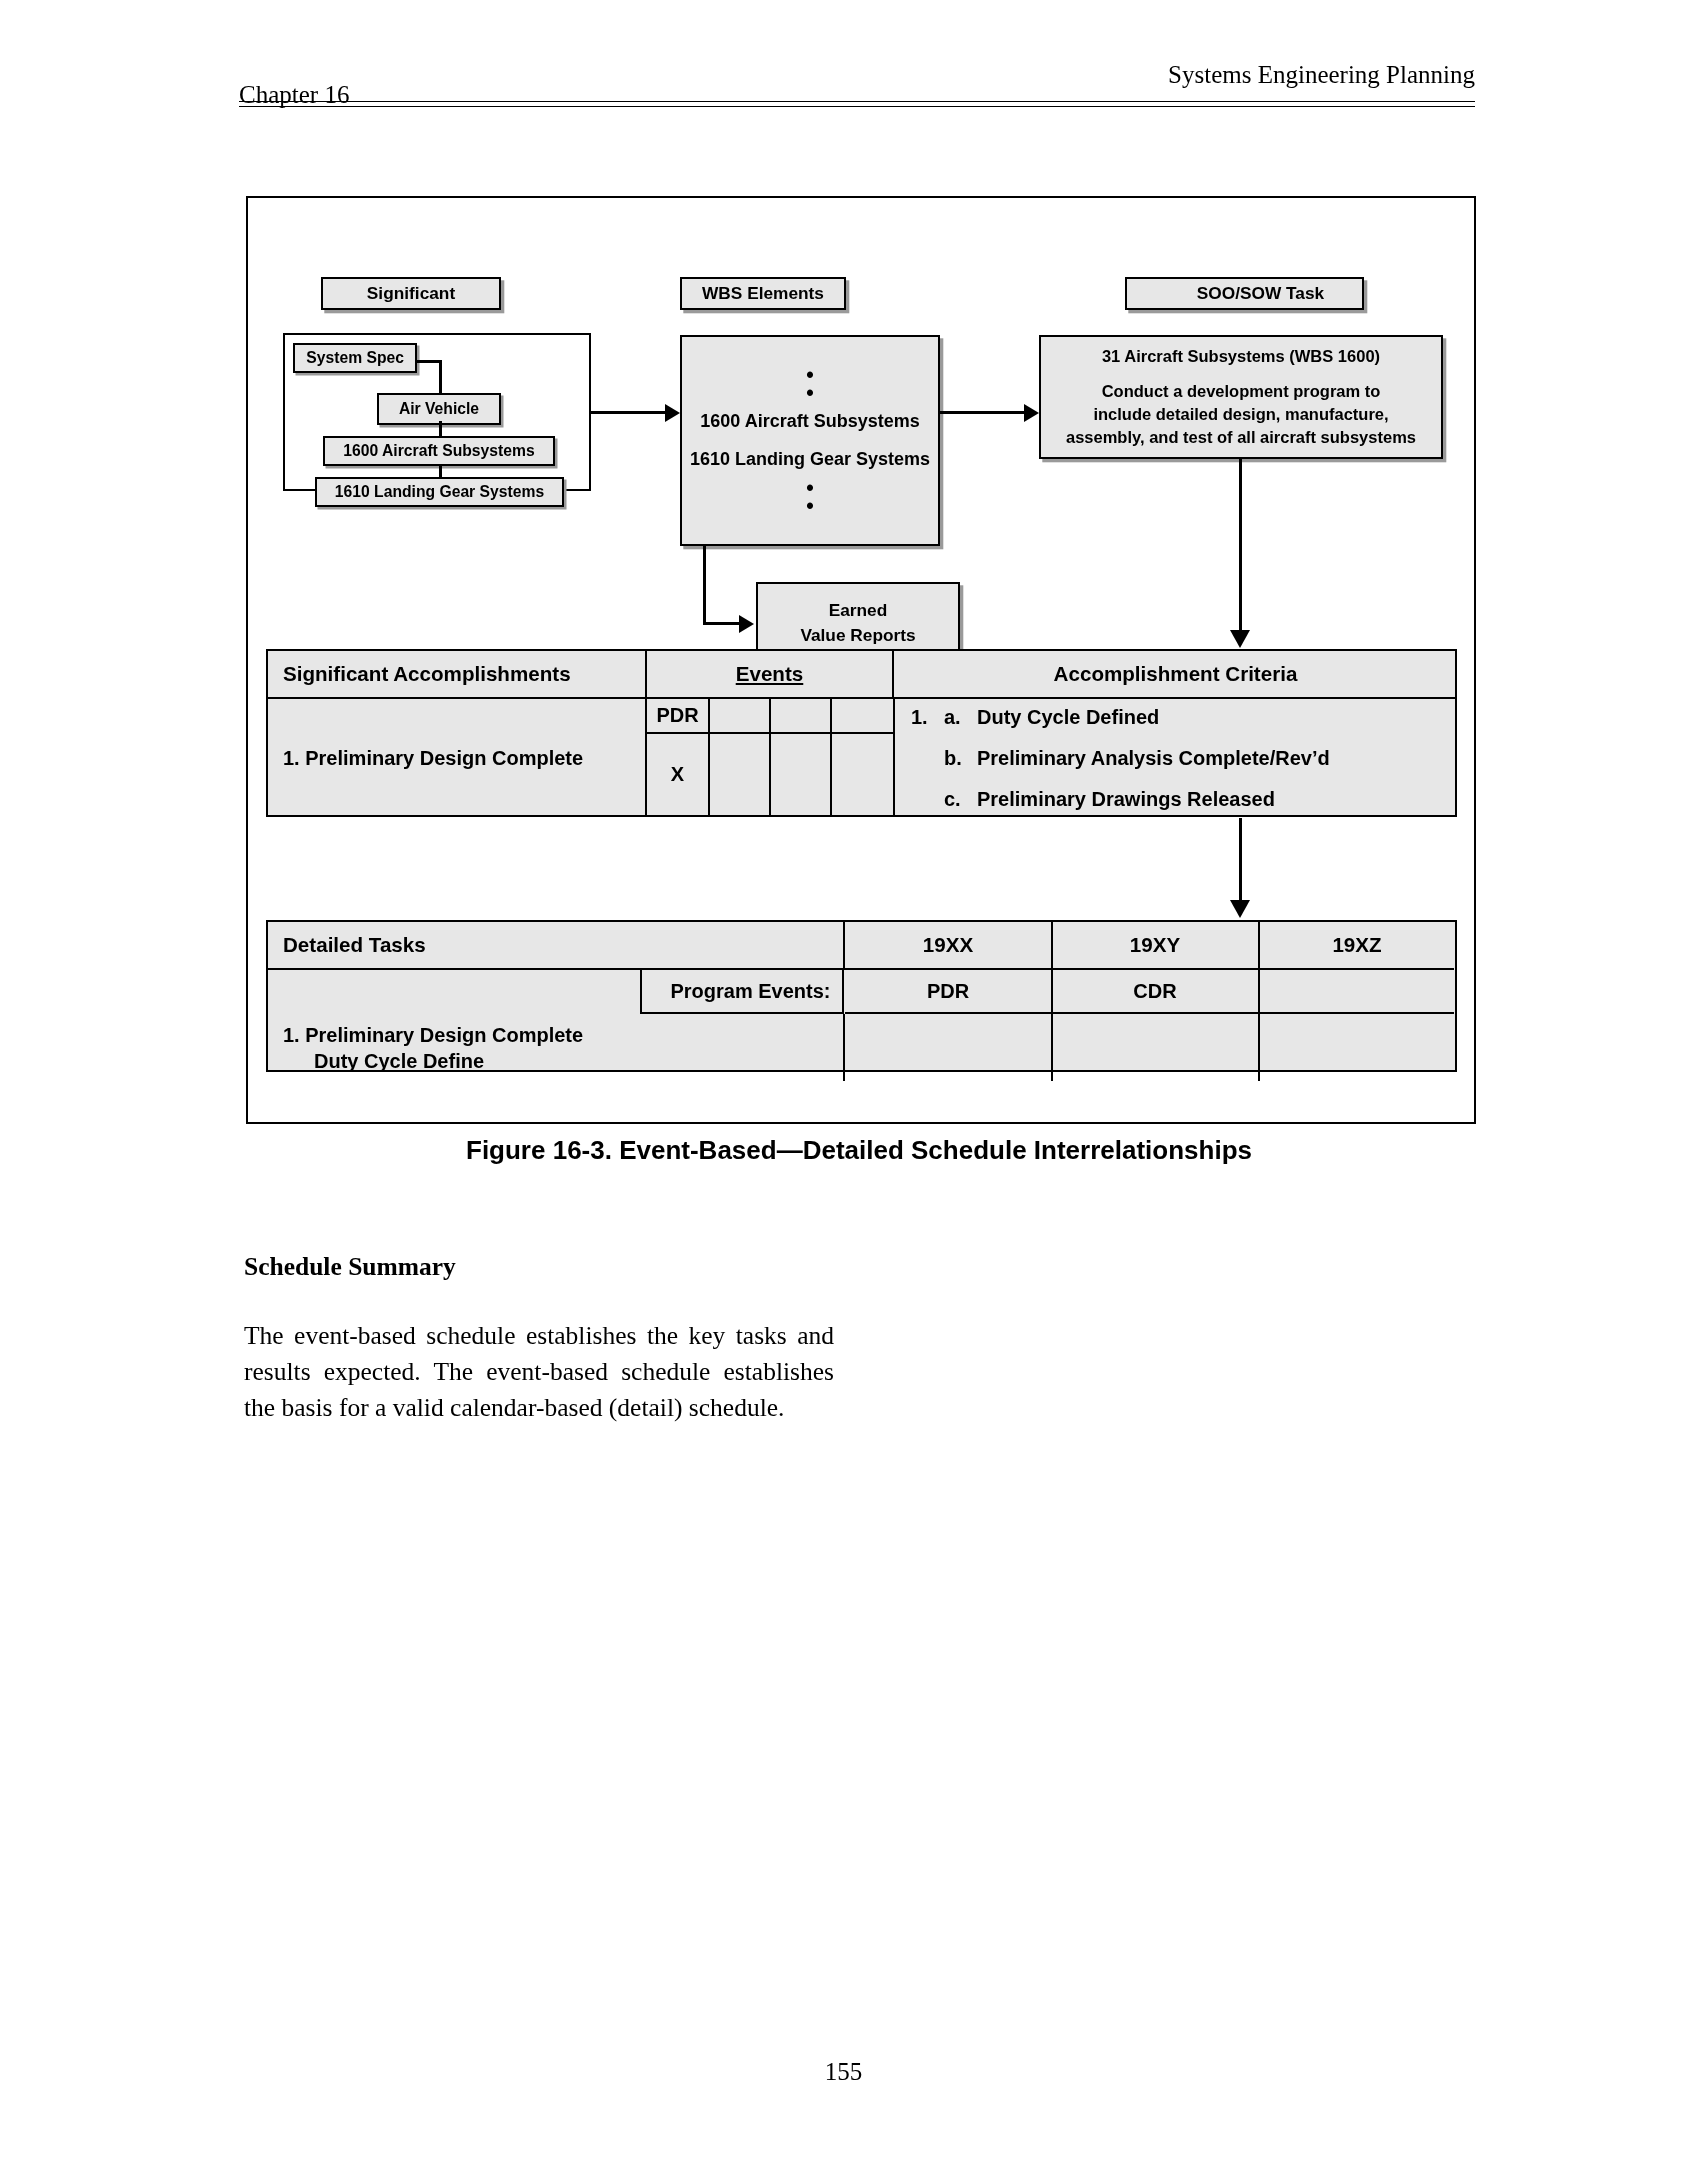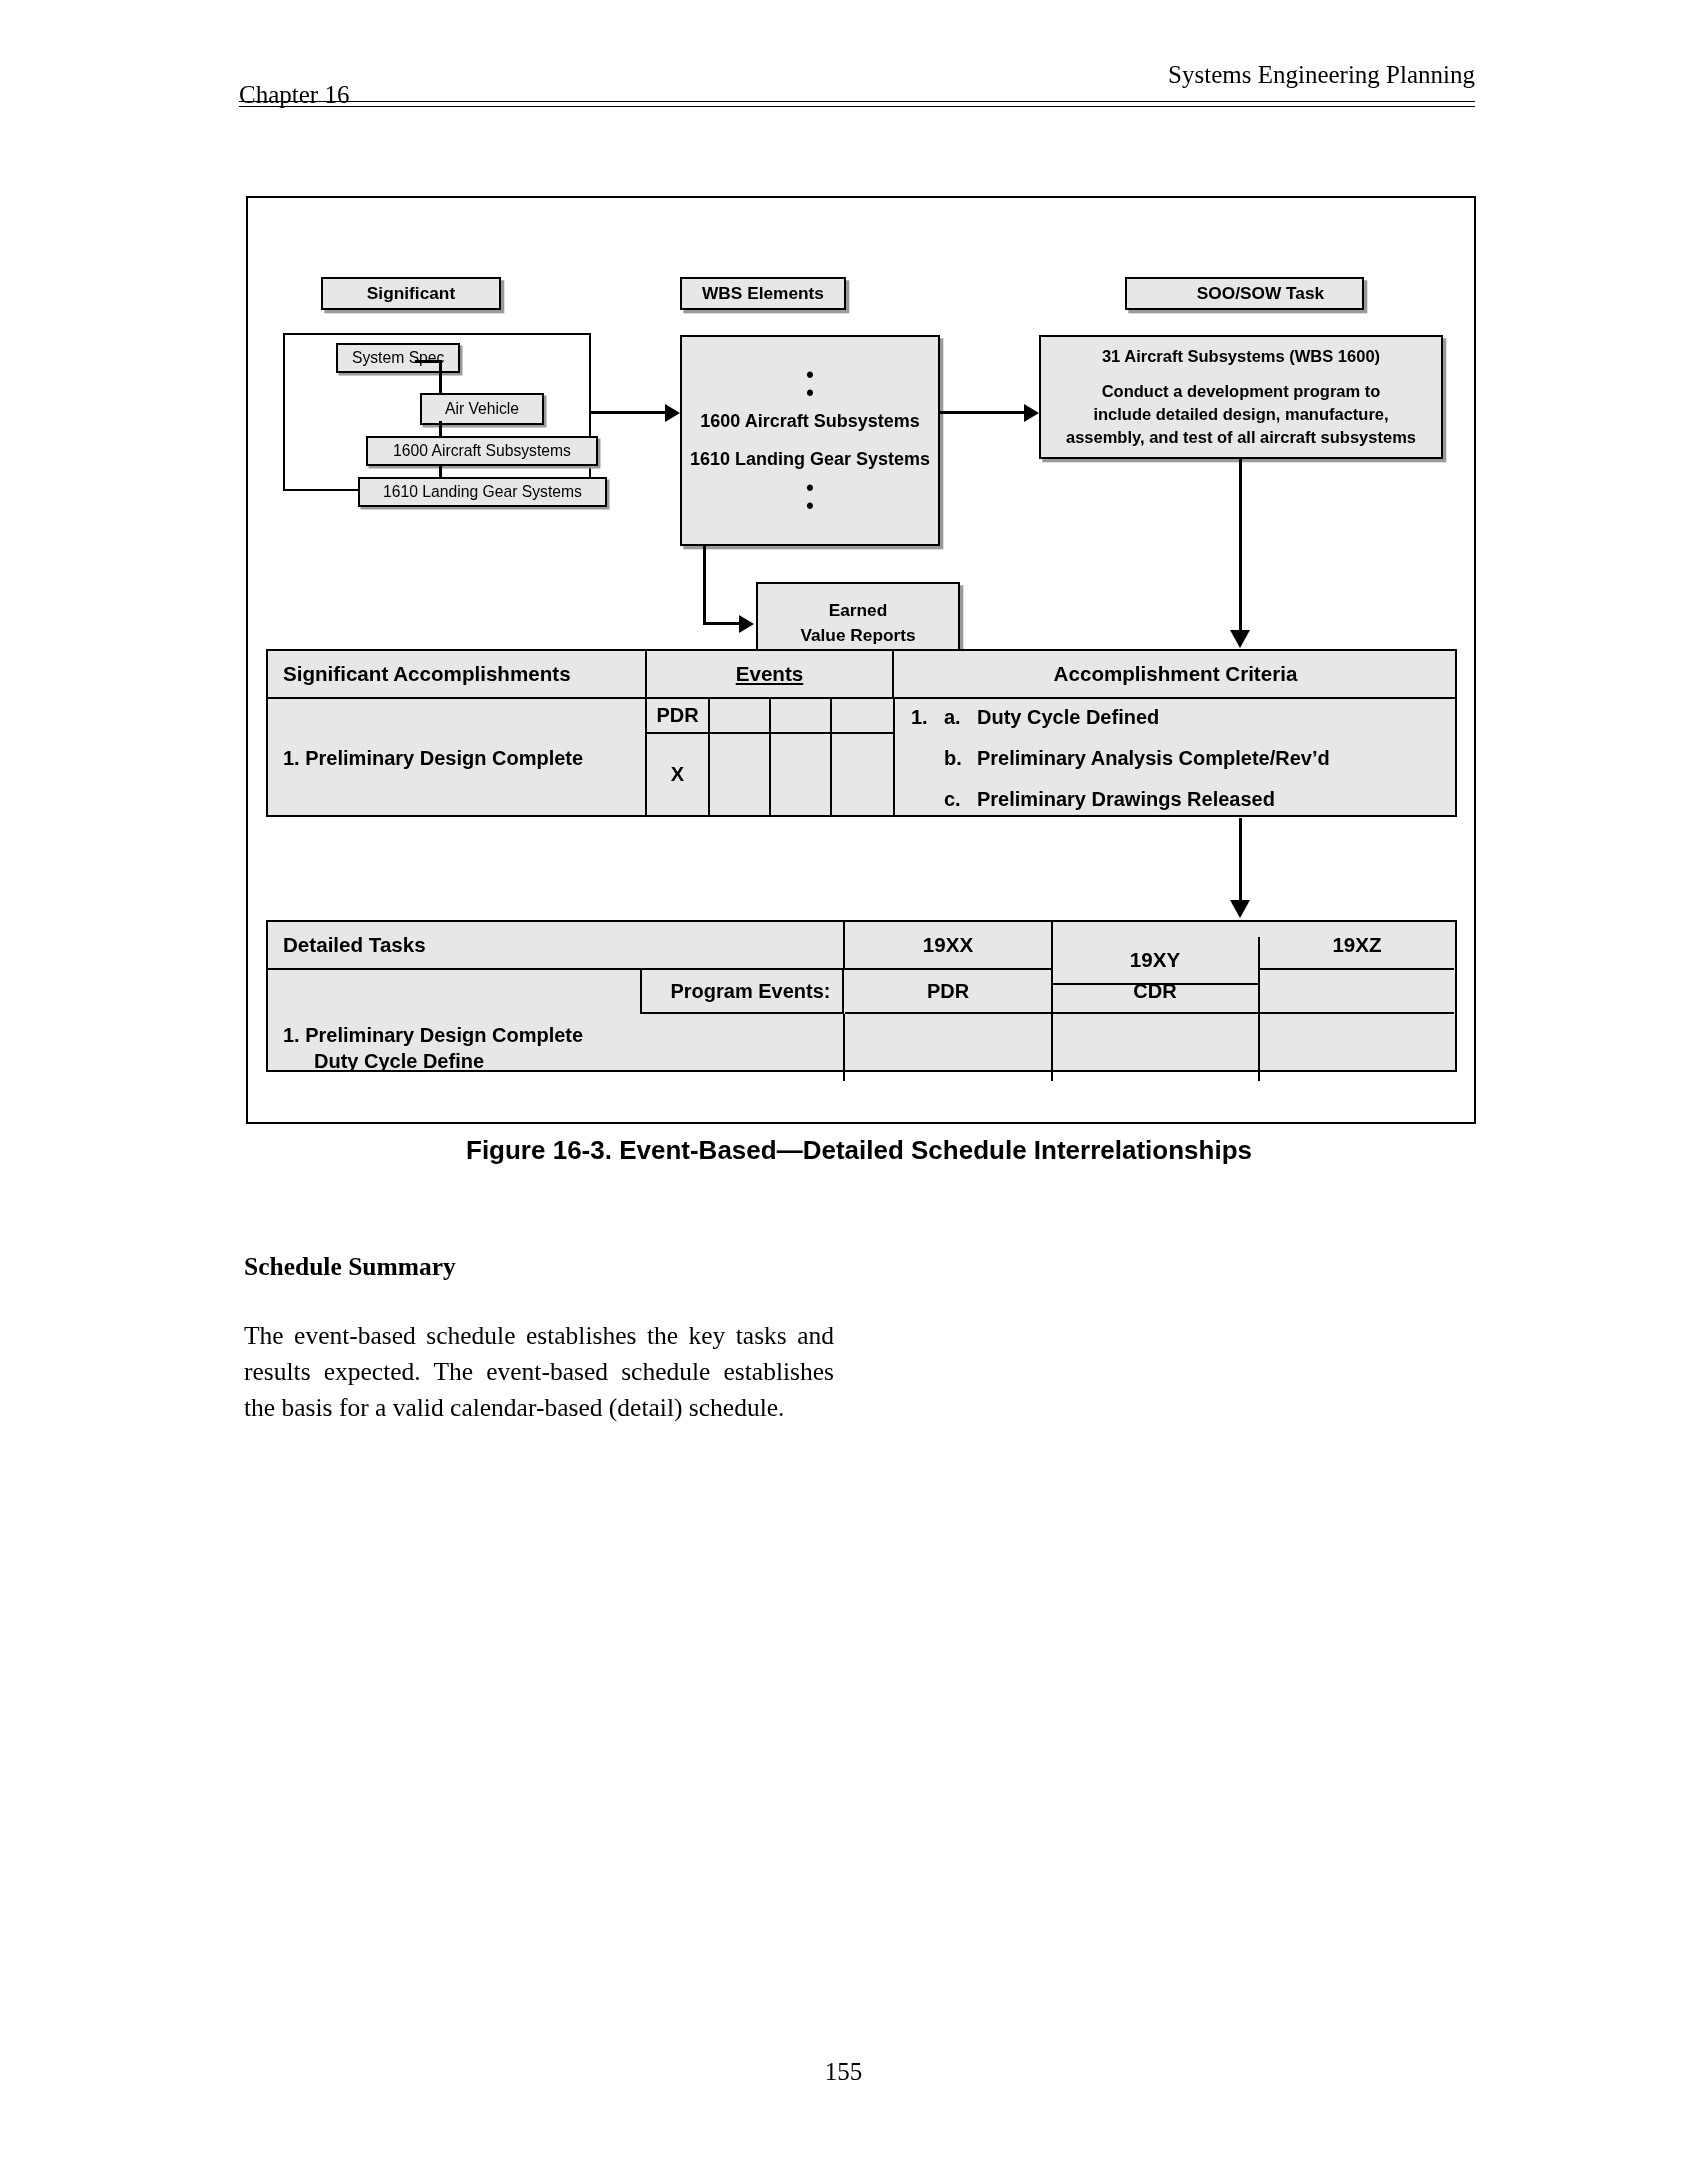--- a/index.html
+++ b/index.html
@@ -85,25 +85,24 @@
   }
   .req-box {
     position: absolute;
     box-sizing: border-box;
     background: #e7e7e7;
     border: 2.5px solid #000;
     display: flex;
     align-items: center;
     justify-content: center;
     font-family: "Liberation Sans", "DejaVu Sans", sans-serif;
-    font-weight: normal;
+    font-weight: bold;
     font-size: 15.7px;
     white-space: nowrap;
     box-shadow: 2.5px 2.5px 0 0 #9a9a9a;
-    margin-left: 43px;
   }
 
   
   .hline { position: absolute; background: #000; height: 2.5px; }
   .vline { position: absolute; background: #000; width: 2.5px; }
   .arrow-right {
     position: absolute;
     width: 0; height: 0;
     border-top: 9px solid transparent;
     border-bottom: 9px solid transparent;
@@ -318,21 +317,21 @@
       </div>
     </div>
 
     <div class="vline" style="left:991px; top:620px; height:87px;"></div>
     <div class="arrow-down" style="left:982px; top:702px;"></div>
 
     <div class="tbl" style="left:18px; top:722px; width:1191px; height:152px;">
 
       <div class="cell bd-r bd-b" style="left:0; top:0; width:577px; height:48px; font-size:20.6px; padding-left:15px;">Detailed Tasks</div>
       <div class="cell center bd-r bd-b" style="left:577px; top:0; width:208px; height:48px; font-size:20.6px;">19XX</div>
-      <div class="cell center bd-r bd-b" style="left:784px; top:0; width:208px; height:48px; font-size:20.6px;margin-top:15px;">19XY</div>
+      <div class="cell center bd-r bd-b" style="left:784px; top:0; width:208px; height:48px; font-size:20.6px;">19XY</div>
       <div class="cell center bd-b" style="left:992px; top:0; width:194px; height:48px; font-size:20.6px;">19XZ</div>
 
       <div class="cell" style="left:0; top:48px; width:372px; height:44px;"></div>
       <div class="cell center bd-l bd-r bd-b" style="left:372px; top:48px; width:204px; height:44px; font-size:20px; justify-content:flex-end; padding-right:11.5px;">Program Events:</div>
       <div class="cell center bd-r bd-b" style="left:577px; top:48px; width:208px; height:44px; font-size:20px;">PDR</div>
       <div class="cell center bd-r bd-b" style="left:784px; top:48px; width:208px; height:44px; font-size:20px;">CDR</div>
       <div class="cell center bd-b" style="left:992px; top:48px; width:194px; height:44px; font-size:20px;"></div>
 
       <div class="cell bd-r" style="left:0; top:92px; width:577px; height:67px; font-size:20px; padding-left:15px; flex-direction:column; align-items:flex-start; justify-content:center; line-height:26px;">
         <div>1.  Preliminary Design Complete</div>

